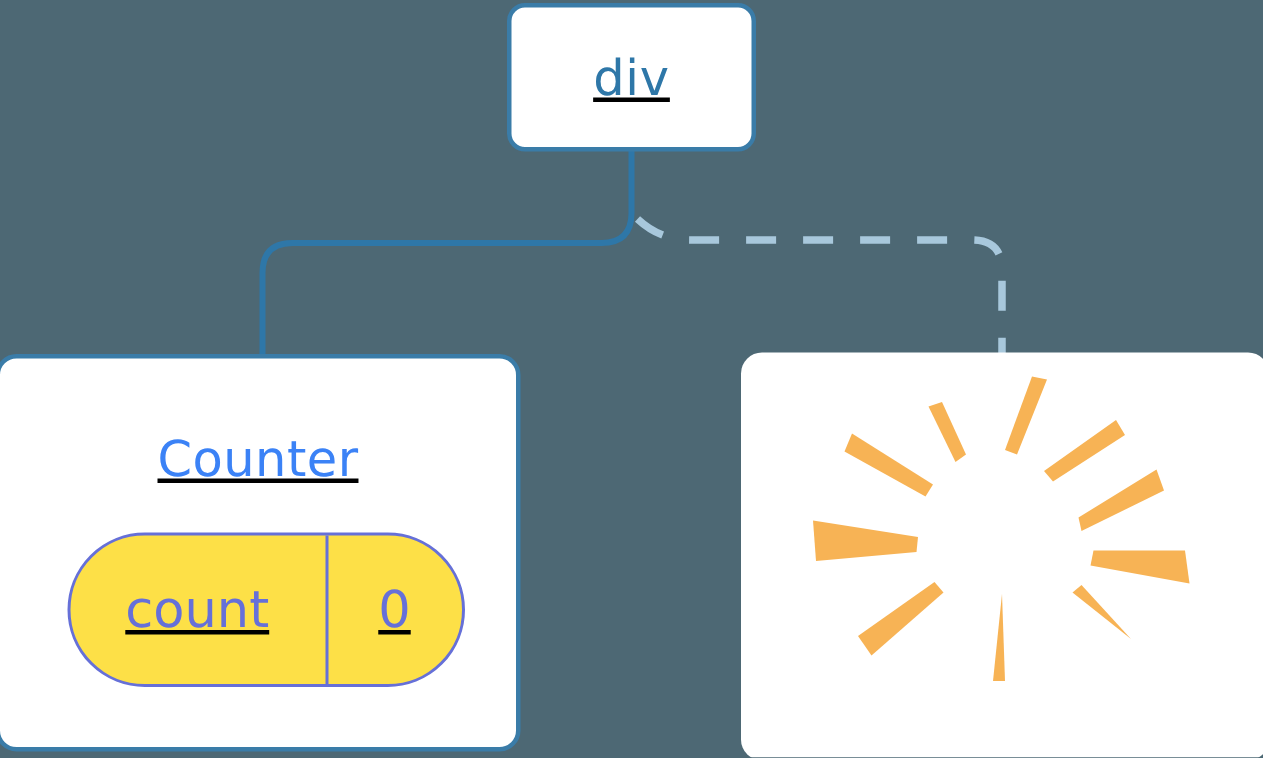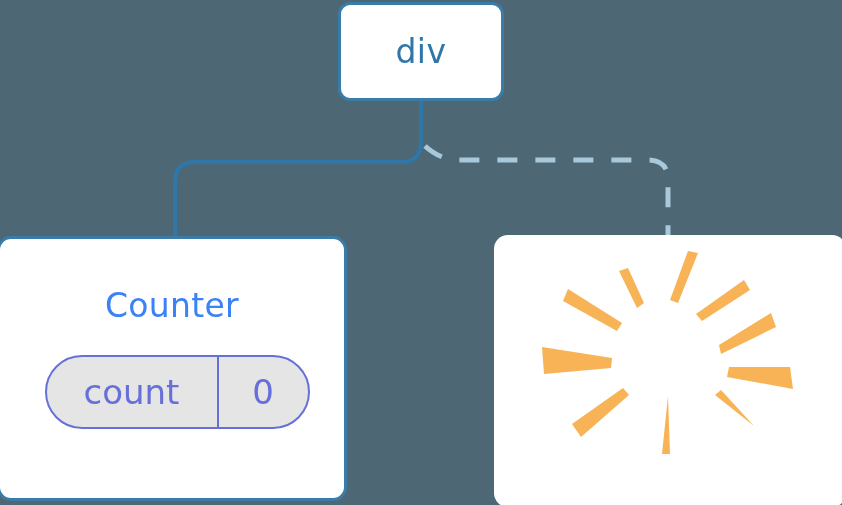--- a/index.html
+++ b/index.html
@@ -24,20 +24,21 @@
     width: 842px;
     height: 505px;
     pointer-events: none;
   }
 
   
   .node {
     position: absolute;
     background: #ffffff;
     box-sizing: border-box;
+    text-decoration: underline;
   }
 
   
   #node-div {
     left: 338px;
     top: 2px;
     width: 166px;
     height: 99px;
     border: 3px solid #3a7ca8;
     border-radius: 12px;
@@ -70,27 +71,27 @@
     color: #3b82f6;
     line-height: 1;
     letter-spacing: 0.3px;
   }
 
   
   .state-pill {
     margin-top: 33px;
     margin-left: 10px;
     width: 265px;
-    height: 74px;
+    height: 103px;
     border: 2px solid #6670d8;
     border-radius: 53px;
     display: flex;
     align-items: stretch;
     box-sizing: border-box;
-    background: #e5e5e5;
+    background: #fde047;
   }
   .state-pill .pill-key {
     flex: 0 0 172px;
     display: flex;
     align-items: center;
     justify-content: center;
     font-size: 34px;
     color: #6670d8;
     border-right: 2px solid #6670d8;
     box-sizing: border-box;

